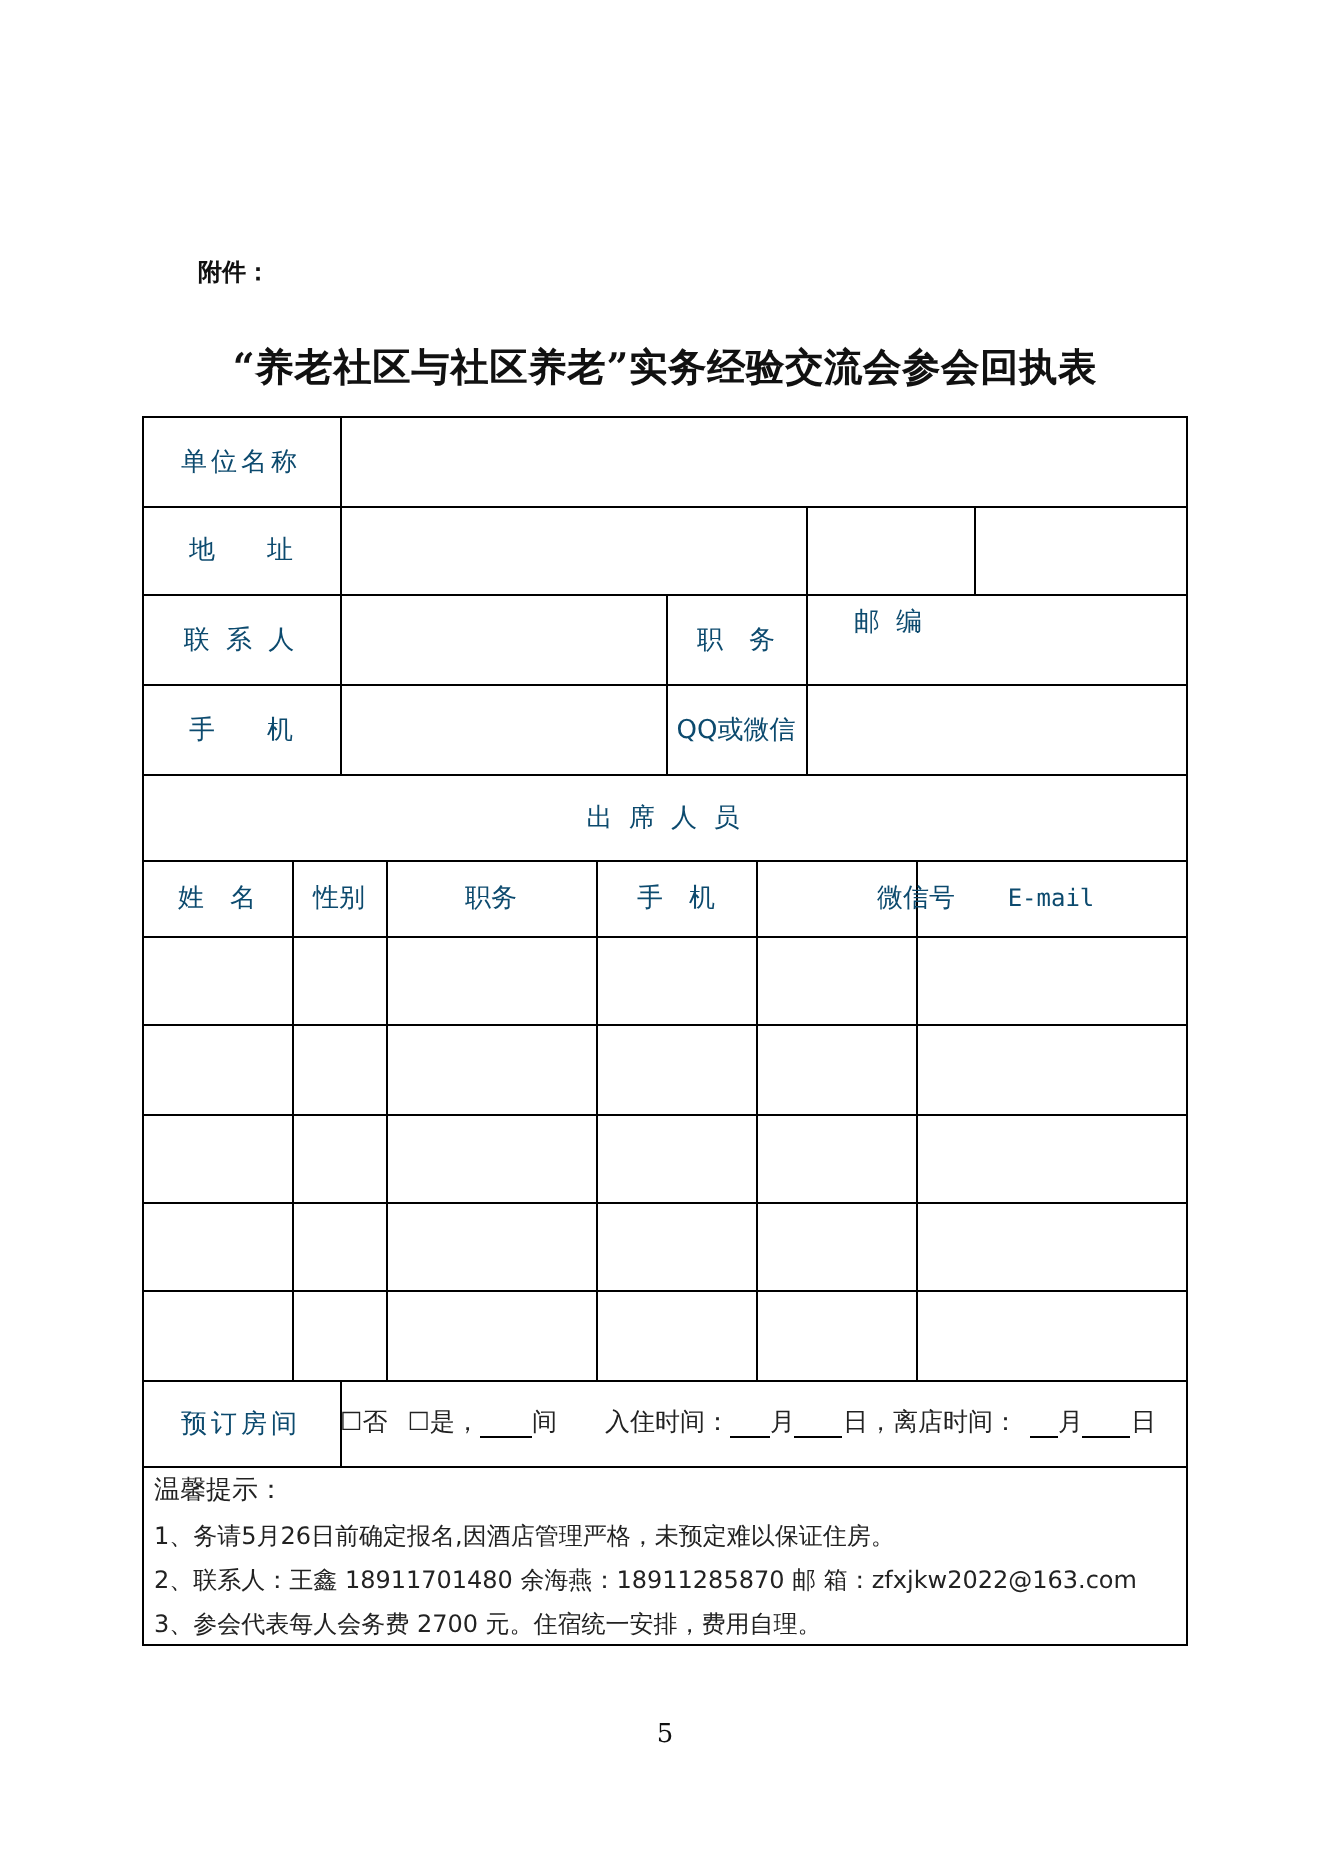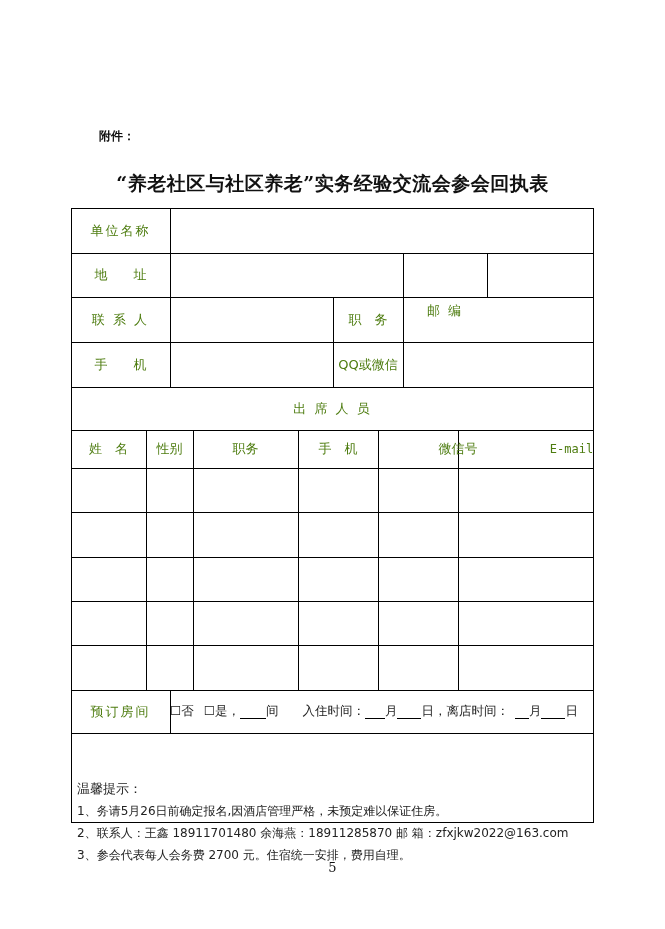--- a/index.html
+++ b/index.html
@@ -7,21 +7,21 @@
          font-family:"DejaVu Serif","Liberation Serif",serif; color:#111; }
   .attach { position:absolute; left:99px; top:128px; font-size:12px; font-weight:bold;
             font-family:"DejaVu Sans","Liberation Sans",sans-serif; }
   .title { position:absolute; left:0; width:665px; top:171px; text-align:center;
            font-size:19px; font-weight:bold; letter-spacing:0.5px; }
   .page-no { position:absolute; left:0; width:665px; top:860px; text-align:center; font-size:13px; }
   .box { position:absolute; border:1.5px solid #000; box-sizing:border-box; }
   .hline { position:absolute; height:0; border-top:1.5px solid #000; }
   .vline { position:absolute; width:0; border-left:1.5px solid #000; }
   .lbl { position:absolute; font-size:13px; display:flex; align-items:center; justify-content:center;
-         font-family:"DejaVu Sans","Liberation Sans",sans-serif; color:#4d7c0f;text-align:center; }
+         font-family:"DejaVu Sans","Liberation Sans",sans-serif; color:#0c4a6e;text-align:center; }
   .spread { letter-spacing:2px; }
   .mono { font-family:"DejaVu Sans Mono","Liberation Mono",monospace; }
   .booking { position:absolute; left:170px; top:690px; width:423px; height:43px; display:flex;
              align-items:center; font-size:12.5px; font-family:"DejaVu Sans","Liberation Sans",sans-serif; color:#222; }
   .u { display:inline-block; border-bottom:1px solid #000; height:14px; vertical-align:bottom; }
   .notes { position:absolute; left:77px; top:735px; width:510px; font-size:12px; color:#222;
            font-family:"DejaVu Sans","Liberation Sans",sans-serif; }
   .notes div { height:22px; line-height:22px; white-space:nowrap; }
 </style>
 </head>
@@ -76,21 +76,21 @@
 <div class="lbl" style="left:333px; top:342px; width:70px; height:45px;">QQ或微信</div>
 <div class="lbl" style="left:404px; top:343px; width:189px; height:44px;"></div>
 
 <div class="lbl spread" style="left:71px; top:387px; width:523px; height:43px;">出 席 人 员</div>
 
 <div class="lbl" style="left:71px; top:430px; width:75px; height:38px;">姓　名</div>
 <div class="lbl" style="left:146px; top:430px; width:47px; height:38px;">性别</div>
 <div class="lbl" style="left:193px; top:430px; width:105px; height:38px;">职务</div>
 <div class="lbl" style="left:298px; top:430px; width:80px; height:38px;">手　机</div>
 <div class="lbl" style="left:378px; top:430px; width:80px; height:38px;padding-left:40px;">微信号</div>
-<div class="lbl mono" style="left:458px; top:430px; width:135px; height:38px; font-size:12px;margin-left:46px;">E-mail</div>
+<div class="lbl mono" style="left:458px; top:430px; width:135px; height:38px; font-size:12px;">E-mail</div>
 
 <div>
   <div class="lbl" style="left:72px; top:469px; width:74px; height:43px;"></div>
   <div class="lbl" style="left:147px; top:469px; width:46px; height:43px;"></div>
   <div class="lbl" style="left:194px; top:469px; width:104px; height:43px;"></div>
   <div class="lbl" style="left:299px; top:469px; width:79px; height:43px;"></div>
   <div class="lbl" style="left:379px; top:469px; width:79px; height:43px;"></div>
   <div class="lbl" style="left:459px; top:469px; width:134px; height:43px;"></div>
 </div>
 <div>
@@ -138,19 +138,19 @@
   <span class="u" style="width:24px;"></span>
   <span>日，</span>
   <span>离店时间：</span>
   <span class="u" style="width:14px; margin-left:6px;"></span>
   <span>月</span>
   <span class="u" style="width:24px;"></span>
   <span>日</span>
 </div>
 
 <div class="notes">
-  <div style="font-size:13px;margin-top:43px;">温馨提示：</div>
+  <div style="font-size:13px;">温馨提示：</div>
   <div>1、务请5月26日前确定报名,因酒店管理严格，未预定难以保证住房。</div>
   <div>2、联系人：王鑫 18911701480  余海燕：18911285870  邮 箱：zfxjkw2022@163.com</div>
   <div>3、参会代表每人会务费 2700 元。住宿统一安排，费用自理。</div>
 </div>
 
 <div class="page-no">5</div>
 
 </body></html>

